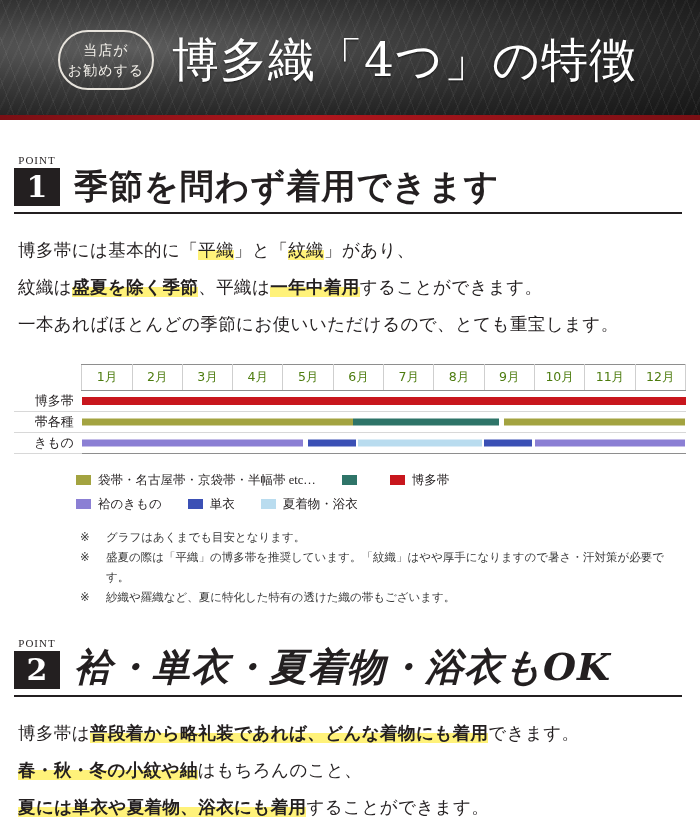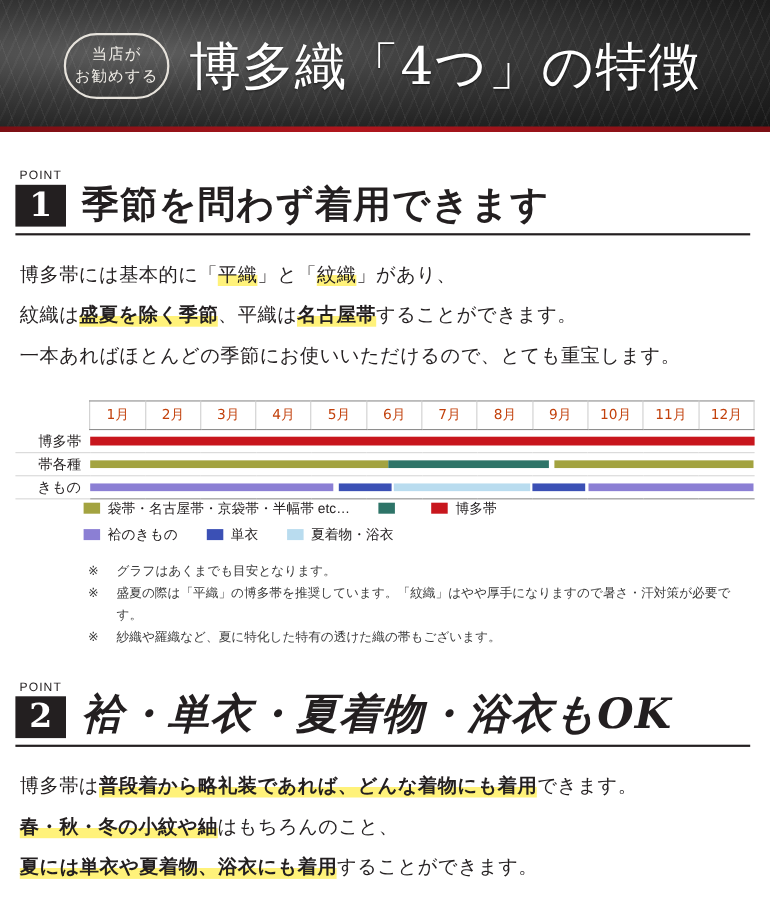--- a/index.html
+++ b/index.html
@@ -57,21 +57,21 @@
     margin:30px 18px 0 14px;
     border-bottom:2px solid #231f20;
     padding-bottom:6px;
   }
   .point-badge {
     width:46px; flex:none;
     text-align:center;
     margin-right:14px;
   }
   .point-badge .point-word {
-    font-family:Liberation Sans, sans-serif;
+    font-family:Liberation Serif, serif;
     font-size:11px; letter-spacing:1px;
     color:#231f20;
     line-height:1.1;
   }
   .point-badge .point-num {
     background:#231f20; color:#fff;
     font-family:"DejaVu Serif", serif;
     font-size:30px; font-weight:700;
     line-height:38px; height:38px;
     display:block;
@@ -105,21 +105,21 @@
     width:100%;
     font-family:"DejaVu Sans", sans-serif;
   }
   table.chart th.month {
     font-size:12.5px; font-weight:400;
     border:1px solid #cfcfcf;
     border-top:1px solid #8e8e8e;
     border-bottom:1px solid #8e8e8e;
     height:26px;
     text-align:center;
-    color:#c2410c;
+    color:#4d7c0f;
     width:46px;
   }
   table.chart th.corner {
     border:none; width:62px;
   }
   .row-label {
     font-size:13px;
     text-align:right;
     padding-right:8px;
     white-space:nowrap;
@@ -133,22 +133,22 @@
   }
   .row-track.last { border-bottom:1px solid #8e8e8e; }
   .bar {
     position:absolute; top:50%; transform:translateY(-50%);
     height:7px;
   }
   .bar.tall { height:8px; }
 
   
   .legend {
-    margin:0 0 0 62px;
-    font-family:Liberation Sans, sans-serif;
+    margin:18px 0 0 62px;
+    font-family:Liberation Serif, serif;
     font-size:12.5px;
     color:#231f20;
   }
   .legend-row { display:flex; align-items:center; margin-bottom:7px; }
   .legend-item { display:flex; align-items:center; margin-right:26px; white-space:nowrap; }
   .legend-swatch { width:15px; height:10px; margin-right:7px; flex:none; }
 
   
   .notes {
     margin:14px 0 0 66px;
@@ -175,21 +175,21 @@
 
 <div class="point-head">
   <div class="point-badge">
     <span class="point-word">POINT</span>
     <span class="point-num">1</span>
   </div>
   <div class="point-title">季節を問わず着用できます</div>
 </div>
 
 <div class="para first"><span>博多帯には基本的に「</span><span class="mark-yellow">平織</span><span>」と「</span><span class="mark-yellow">紋織</span><span>」があり、</span></div>
-<div class="para"><span>紋織は</span><span class="mark-yellow mark-bold">盛夏を除く季節</span><span>、平織は</span><span class="mark-yellow mark-bold">名古屋帯</span><span>することができます。</span></div>
+<div class="para"><span>紋織は</span><span class="mark-yellow mark-bold">盛夏を除く季節</span><span>、平織は</span><span class="mark-yellow mark-bold">一年中着用</span><span>することができます。</span></div>
 <div class="para"><span>一本あればほとんどの季節にお使いいただけるので、とても重宝します。</span></div>
 
 <div class="chart-wrap">
   <table class="chart">
     <thead>
       <tr>
         <th class="corner"></th>
         <th class="month">1月</th>
         <th class="month">2月</th>
         <th class="month">3月</th>

